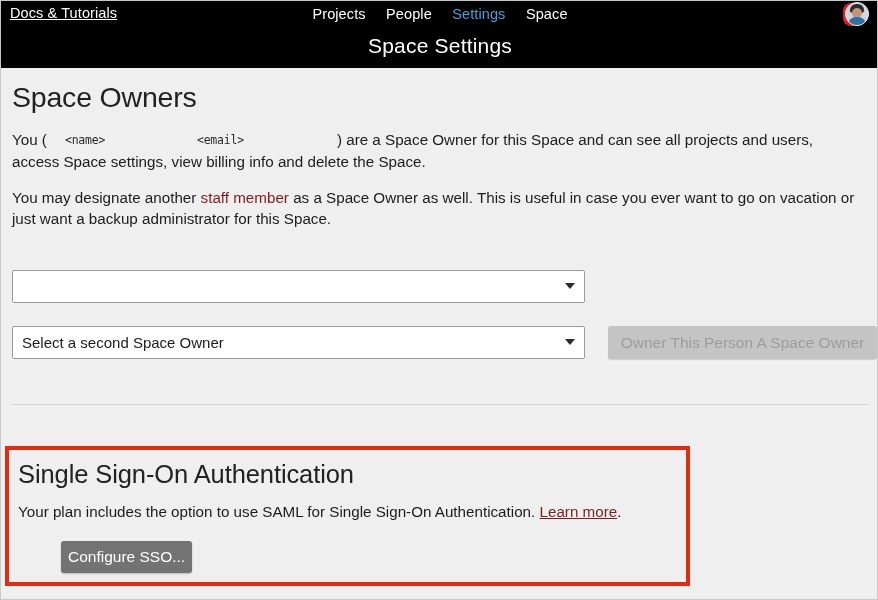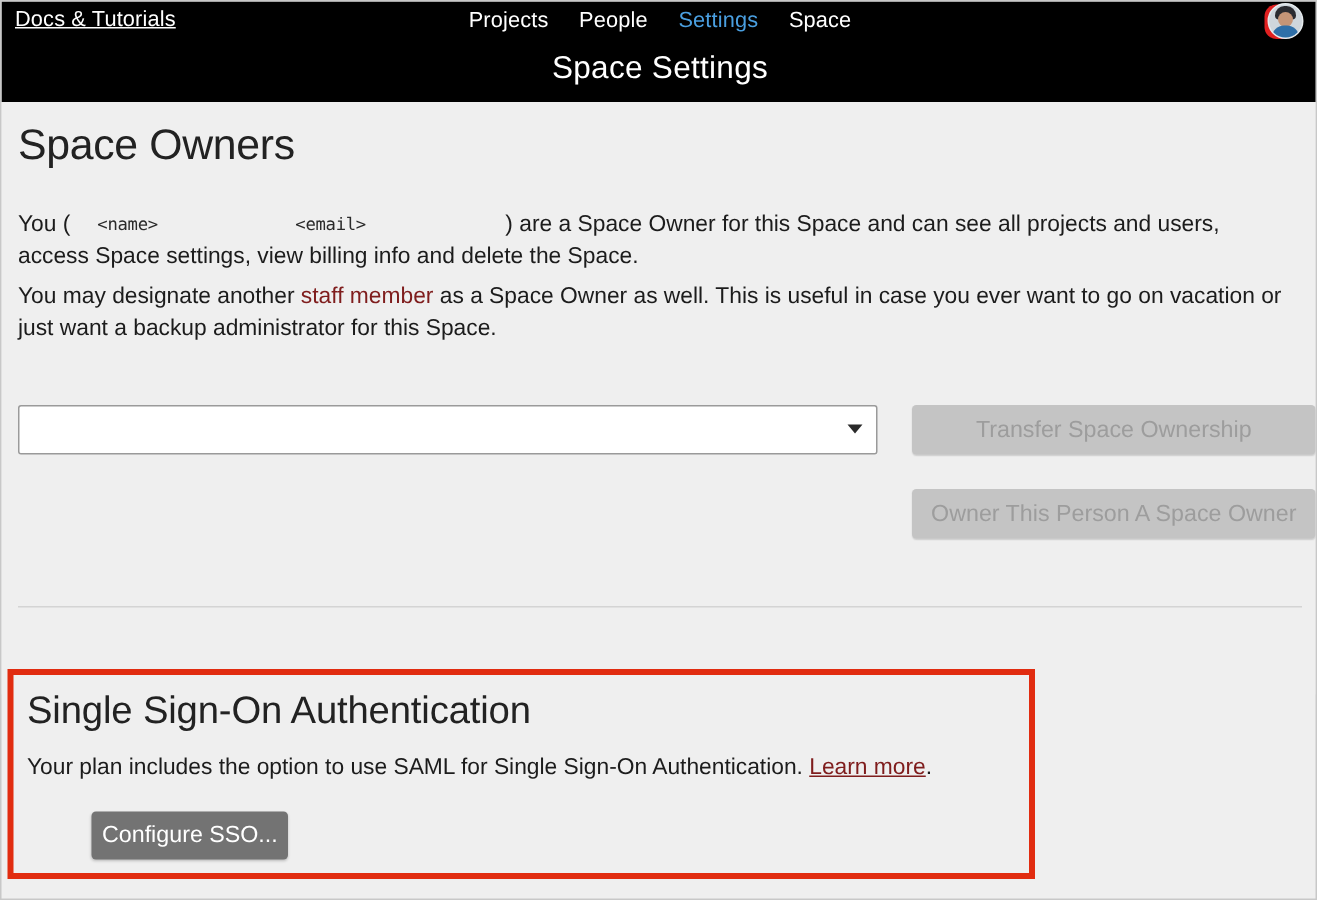--- a/index.html
+++ b/index.html
@@ -144,21 +144,20 @@
   .para1 { top: 61px; }
   .para2 { top: 119px; }
 
   .redact {
     display: inline-block;
     font-family: "DejaVu Sans Mono", monospace;
     font-size: 11.5px;
     color: #2a2a2a;
     letter-spacing: -.2px;
     vertical-align: 1px;
-    margin-top: 10px;
   }
   .redact.name  { width: 150px; padding-left: 18px; box-sizing: border-box; }
   .redact.email { width: 140px; box-sizing: border-box; }
 
   a.link {
     color: #7f1d1d;
     text-decoration: none;
   }
   a.link.underlined {
     text-decoration: underline;
@@ -309,24 +308,27 @@
 
     <div class="para para1"><span>You (</span><span class="redact name">&lt;name&gt;</span><span class="redact email">&lt;email&gt;</span><span>) are a Space Owner for this Space and can see all projects and users, access Space settings, view billing info and delete the Space.</span></div>
 
     <div class="para para2"><span>You may designate another </span><a class="link" href="#">staff member</a><span> as a Space Owner as well. This is useful in case you ever want to go on vacation or just want a backup administrator for this Space.</span></div>
 
     <div class="row row1">
       <div class="sel">
         <span></span>
         <span class="caret"></span>
       </div>
-      <div class="btn-disabled">Transfer Space Ownership</div>
     </div>
 
     <div class="row row2">
+      <div class="sel">
+        <span>Select a second Space Owner</span>
+        <span class="caret"></span>
+      </div>
       <div class="btn-disabled">Owner This Person A Space Owner</div>
     </div>
 
     <div class="divider"></div>
 
     <div class="sso-box">
 
       <div class="sso-h2">Single Sign-On Authentication</div>
 
       <div class="sso-para"><span>Your plan includes the option to use SAML for Single Sign-On Authentication. </span><a class="link underlined" href="#">Learn more</a><span>.</span></div>

